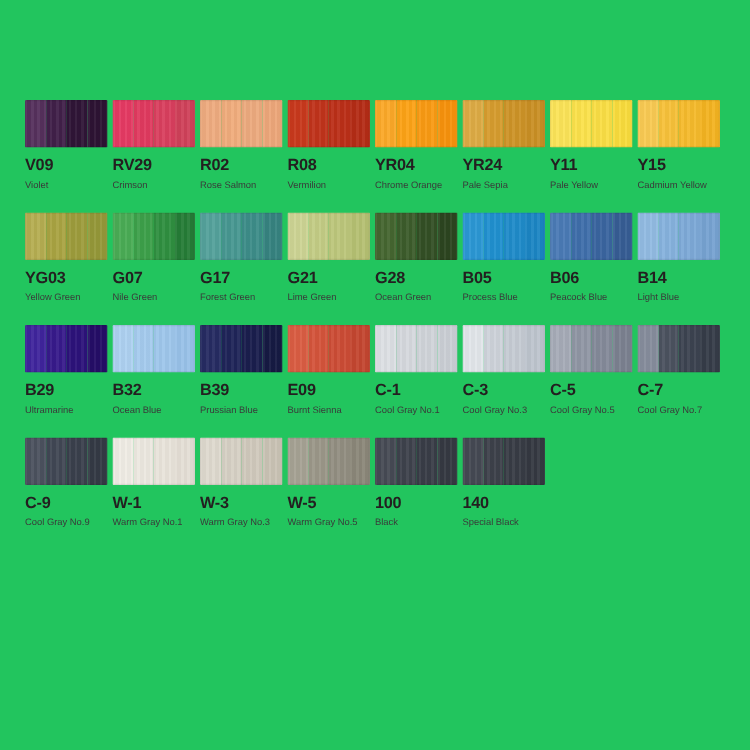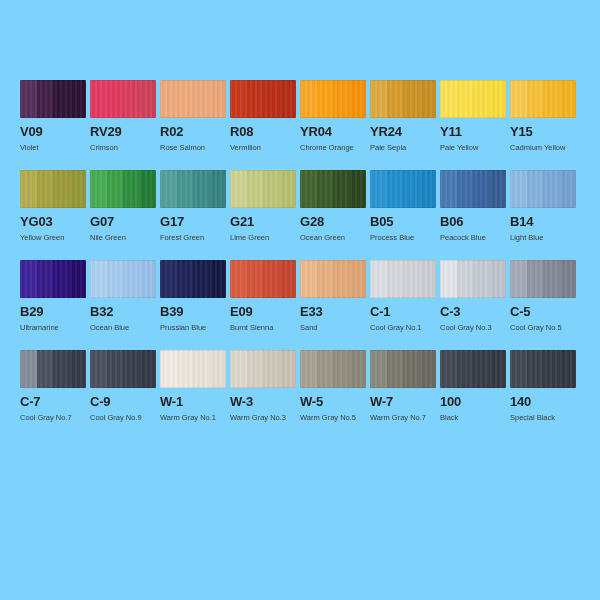--- a/index.html
+++ b/index.html
@@ -12,21 +12,21 @@
     width: 600px;
     height: 600px;
     font-family: "Liberation Sans", sans-serif;
     -webkit-font-smoothing: antialiased;
     overflow: hidden;
   }
   #chart-root {
     position: relative;
     width: 600px;
     height: 600px;
-    background: #7dd3fc;
+    background: #22c55e;
     box-sizing: border-box;
     padding: 80px 0 0 0;
   }
   .swatch-grid {
     display: grid;
     grid-template-columns: repeat(8, 70px);
     grid-auto-rows: 90px;
     column-gap: 0px;
     row-gap: 0px;
     margin-left: 20px;
@@ -325,32 +325,20 @@
           <div class="band" style="left: 50%; width: 25%; background: rgb(204, 76, 53);"></div>
           <div class="band" style="left: 75%; width: 25%; background: rgb(195, 70, 48);"></div>
           <div class="sheen"></div>
           <div class="edge"></div>
         </div>
         <div class="swatch-code">E09</div>
         <div class="swatch-name">Burnt Sienna</div>
       </div>
       <div class="swatch-cell">
         <div class="swatch-chip">
-          <div class="band" style="left: 0%; width: 25%; background: rgb(236, 186, 142);"></div>
-          <div class="band" style="left: 25%; width: 25%; background: rgb(231, 177, 131);"></div>
-          <div class="band" style="left: 50%; width: 25%; background: rgb(227, 170, 122);"></div>
-          <div class="band" style="left: 75%; width: 25%; background: rgb(223, 164, 115);"></div>
-          <div class="sheen"></div>
-          <div class="edge"></div>
-        </div>
-        <div class="swatch-code">E33</div>
-        <div class="swatch-name">Sand</div>
-      </div>
-      <div class="swatch-cell">
-        <div class="swatch-chip">
           <div class="band" style="left: 0%; width: 25%; background: rgb(220, 223, 227);"></div>
           <div class="band" style="left: 25%; width: 25%; background: rgb(213, 216, 221);"></div>
           <div class="band" style="left: 50%; width: 25%; background: rgb(208, 212, 217);"></div>
           <div class="band" style="left: 75%; width: 25%; background: rgb(203, 207, 213);"></div>
           <div class="sheen"></div>
           <div class="edge"></div>
         </div>
         <div class="swatch-code">C-1</div>
         <div class="swatch-name">Cool Gray No.1</div>
       </div>
@@ -433,32 +421,20 @@
           <div class="band" style="left: 50%; width: 25%; background: rgb(146, 142, 129);"></div>
           <div class="band" style="left: 75%; width: 25%; background: rgb(139, 135, 121);"></div>
           <div class="sheen"></div>
           <div class="edge"></div>
         </div>
         <div class="swatch-code">W-5</div>
         <div class="swatch-name">Warm Gray No.5</div>
       </div>
       <div class="swatch-cell">
         <div class="swatch-chip">
-          <div class="band" style="left: 0%; width: 25%; background: rgb(139, 138, 127);"></div>
-          <div class="band" style="left: 25%; width: 25%; background: rgb(123, 122, 112);"></div>
-          <div class="band" style="left: 50%; width: 25%; background: rgb(114, 113, 104);"></div>
-          <div class="band" style="left: 75%; width: 25%; background: rgb(107, 106, 98);"></div>
-          <div class="sheen"></div>
-          <div class="edge"></div>
-        </div>
-        <div class="swatch-code">W-7</div>
-        <div class="swatch-name">Warm Gray No.7</div>
-      </div>
-      <div class="swatch-cell">
-        <div class="swatch-chip">
           <div class="band" style="left: 0%; width: 25%; background: rgb(70, 74, 84);"></div>
           <div class="band" style="left: 25%; width: 25%; background: rgb(62, 66, 76);"></div>
           <div class="band" style="left: 50%; width: 25%; background: rgb(57, 61, 71);"></div>
           <div class="band" style="left: 75%; width: 25%; background: rgb(53, 57, 66);"></div>
           <div class="sheen"></div>
           <div class="edge"></div>
         </div>
         <div class="swatch-code">100</div>
         <div class="swatch-name">Black</div>
       </div>

